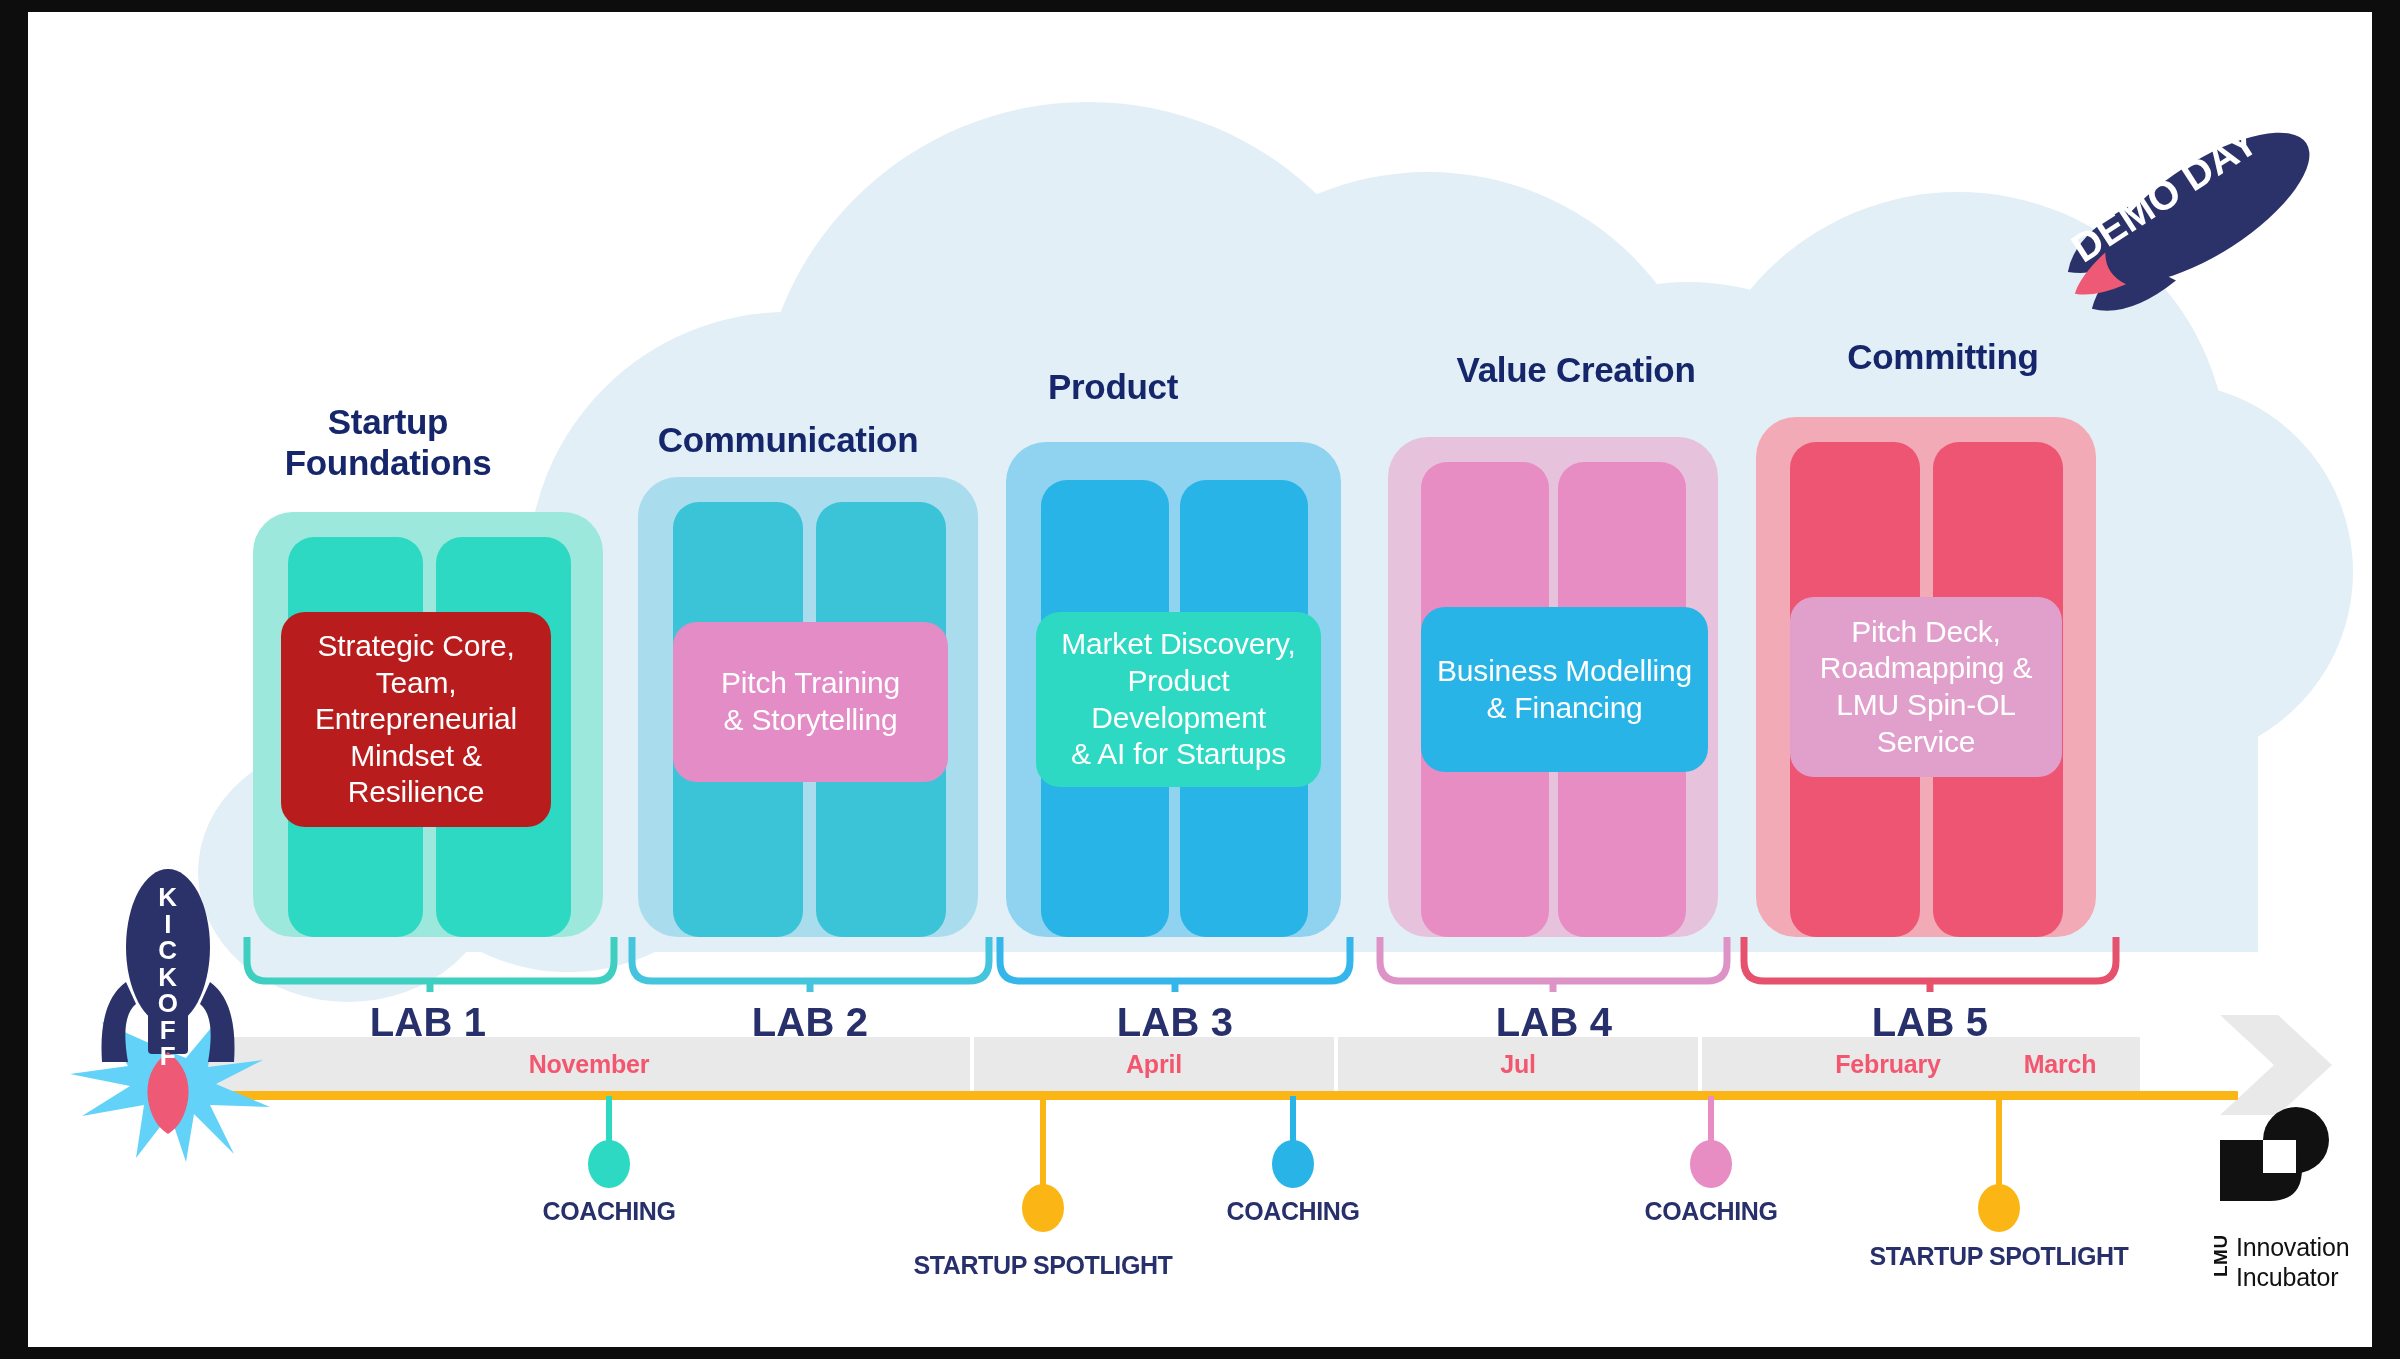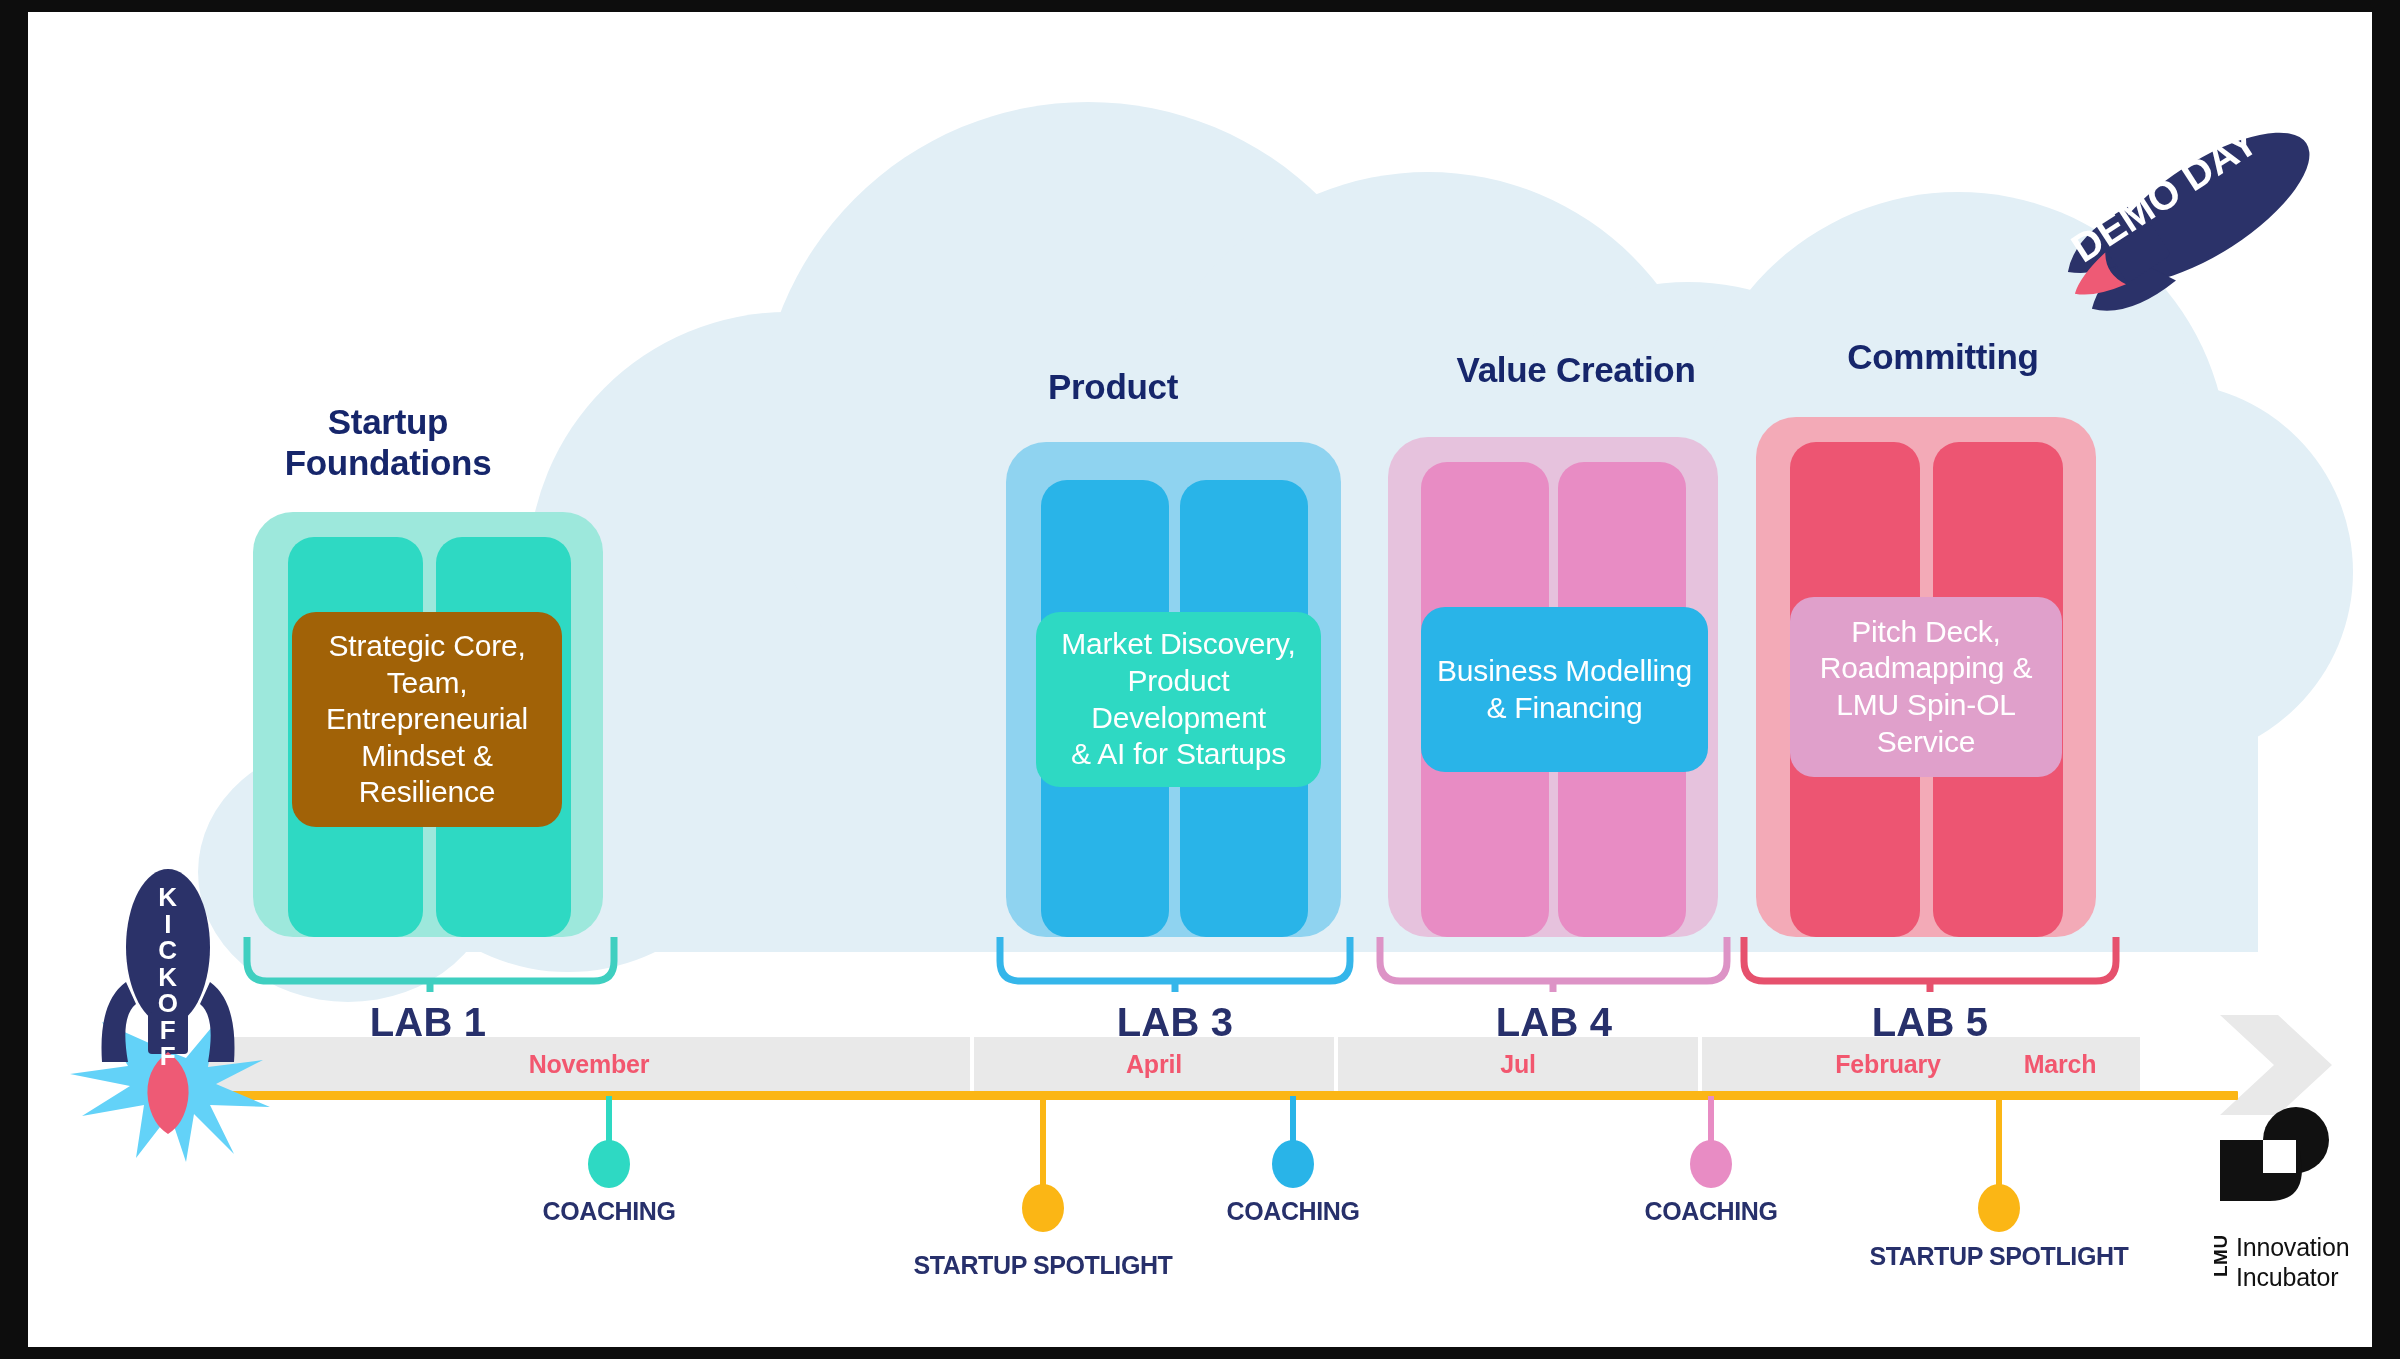--- a/index.html
+++ b/index.html
@@ -151,32 +151,45 @@
     </svg>
 
     <div class="labs">
 
       <div class="lab" style="left:0;width:640px;">
         <div class="lab-title" style="left:200px;top:390px;width:320px;">Startup
 Foundations</div>
         <div class="outer-card" style="left:225px;top:500px;width:350px;height:425px;background:#9de8dc;"></div>
         <div class="pillar" style="left:260px;top:525px;width:135px;height:400px;background:#2ed9c3;"></div>
         <div class="pillar" style="left:408px;top:525px;width:135px;height:400px;background:#2ed9c3;"></div>
-        <div class="topic" style="left:264px;top:600px;width:270px;height:215px;background:#a16207;">Strategic Core,
+        <div class="topic" style="left:253px;top:600px;width:270px;height:215px;background:#b91c1c;">Strategic Core,
 Team,
 Entrepreneurial
 Mindset &amp;
 Resilience</div>
         <svg class="bracket" style="left:215px;top:925px;" width="375" height="55" viewBox="0 0 375 55">
           <path d="M4 0 L4 24 Q4 44 24 44 L351 44 Q371 44 371 24 L371 0" fill="none" stroke="#3fcfc0" stroke-width="7" stroke-linecap="round"></path>
           <line x1="187" y1="44" x2="187" y2="56" stroke="#3fcfc0" stroke-width="7"></line>
         </svg>
         <div class="lab-label" style="left:250px;top:988px;width:300px;">LAB 1</div>
       </div>
 
+      <div class="lab" style="left:0;width:640px;">
+        <div class="lab-title" style="left:590px;top:408px;width:340px;">Communication</div>
+        <div class="outer-card" style="left:610px;top:465px;width:340px;height:460px;background:#a9ddee;"></div>
+        <div class="pillar" style="left:645px;top:490px;width:130px;height:435px;background:#3bc4d8;"></div>
+        <div class="pillar" style="left:788px;top:490px;width:130px;height:435px;background:#3bc4d8;"></div>
+        <div class="topic" style="left:645px;top:610px;width:275px;height:160px;background:#e48cc6;">Pitch Training
+&amp; Storytelling</div>
+        <svg class="bracket" style="left:600px;top:925px;" width="365" height="55" viewBox="0 0 365 55">
+          <path d="M4 0 L4 24 Q4 44 24 44 L341 44 Q361 44 361 24 L361 0" fill="none" stroke="#45c4dd" stroke-width="7" stroke-linecap="round"></path>
+          <line x1="182" y1="44" x2="182" y2="56" stroke="#45c4dd" stroke-width="7"></line>
+        </svg>
+        <div class="lab-label" style="left:632px;top:988px;width:300px;">LAB 2</div>
+      </div>
 
       <div class="lab" style="left:0;width:640px;">
         <div class="lab-title" style="left:925px;top:355px;width:320px;">Product</div>
         <div class="outer-card" style="left:978px;top:430px;width:335px;height:495px;background:#8fd3f0;"></div>
         <div class="pillar" style="left:1013px;top:468px;width:128px;height:457px;background:#29b4e8;"></div>
         <div class="pillar" style="left:1152px;top:468px;width:128px;height:457px;background:#29b4e8;"></div>
         <div class="topic" style="left:1008px;top:600px;width:285px;height:175px;background:#2ed9c3;">Market Discovery,
 Product
 Development
 &amp; AI for Startups</div>

